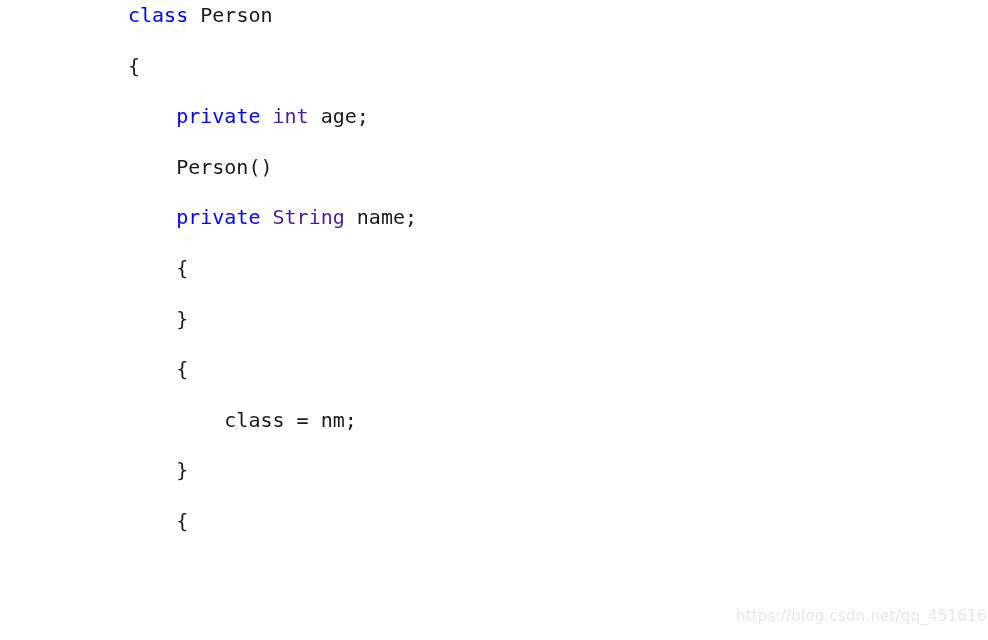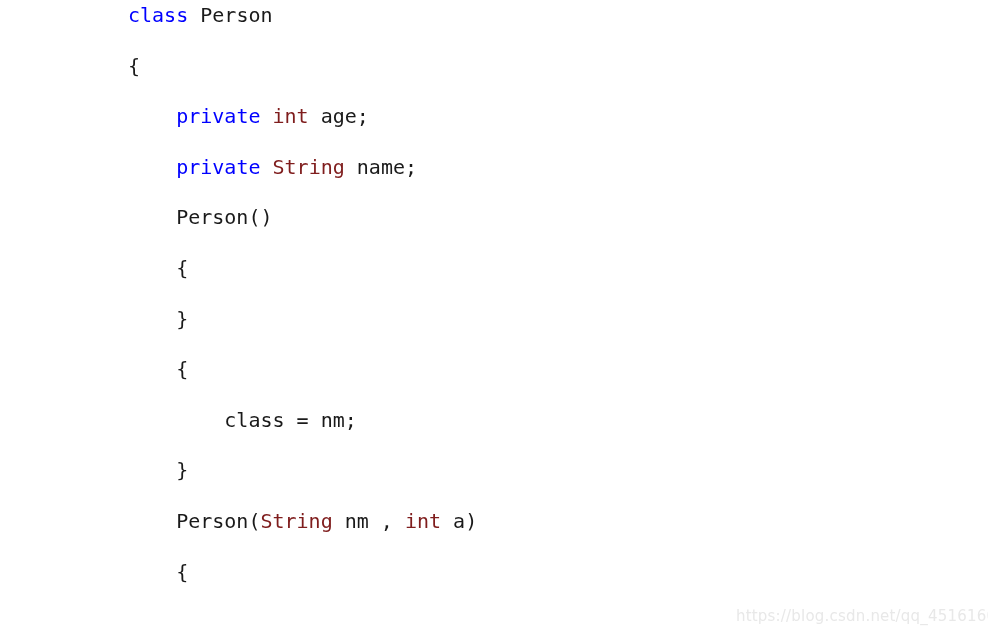--- a/index.html
+++ b/index.html
@@ -31,21 +31,21 @@
     color: #1a1a1a;
     white-space: pre;
     letter-spacing: 0px;
   }
   .code-line {
     display: block;
     height: 25.3px;
     white-space: pre;
   }
   .tok-kw       { color: #0000ff; }
-  .tok-type     { color: #7f1d1d; }
+  .tok-type     { color: #4c1d95; }
   .tok-plain    { color: #1a1a1a; }
   #watermark {
     position: absolute;
     left: 736px;
     top: 607px;
     font-family: "DejaVu Sans", "Liberation Sans", sans-serif;
     font-size: 15px;
     color: #e8e8e8;
     letter-spacing: 0.2px;
     white-space: pre;
@@ -53,28 +53,27 @@
   }
 </style>
 </head>
 <body>
 
 <div id="screenshot">
 
   <pre id="code-block"><span class="code-line"><span class="tok-kw">class</span><span class="tok-plain"> Person</span></span>
 <span class="code-line"><span class="tok-plain">{</span></span>
 <span class="code-line"><span class="tok-plain">    </span><span class="tok-kw">private</span><span class="tok-plain"> </span><span class="tok-type">int</span><span class="tok-plain"> age;</span></span>
+<span class="code-line"><span class="tok-plain">    Person()</span></span>
 <span class="code-line"><span class="tok-plain">    </span><span class="tok-kw">private</span><span class="tok-plain"> </span><span class="tok-type">String</span><span class="tok-plain"> name;</span></span>
-<span class="code-line"><span class="tok-plain">    Person()</span></span>
 <span class="code-line"><span class="tok-plain">    {</span></span>
 <span class="code-line"><span class="tok-plain">    }</span></span>
 <span class="code-line"><span class="tok-plain">    {</span></span>
 <span class="code-line"><span class="tok-plain">        class = nm;</span></span>
 <span class="code-line"><span class="tok-plain">    }</span></span>
-<span class="code-line"><span class="tok-plain">    Person(</span><span class="tok-type">String</span><span class="tok-plain"> nm , </span><span class="tok-type">int</span><span class="tok-plain"> a)</span></span>
 <span class="code-line"><span class="tok-plain">    {</span></span>
 
 
 
 
 
 
 
 
 

